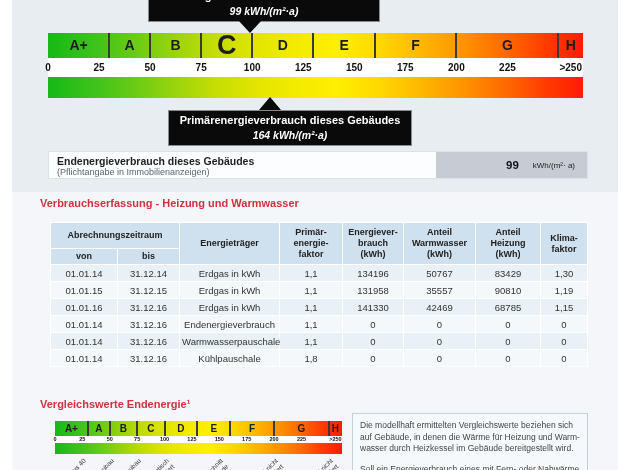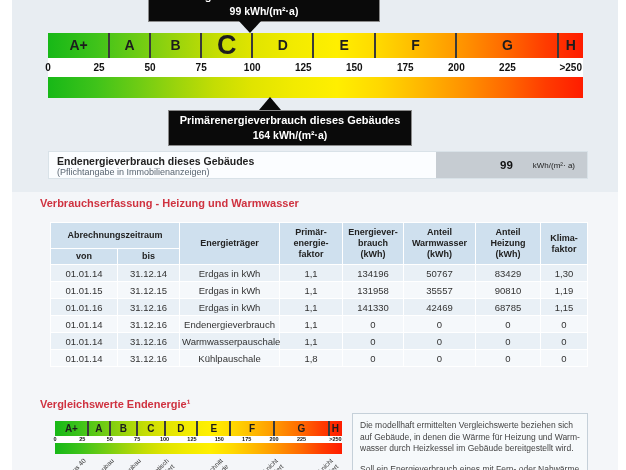--- a/index.html
+++ b/index.html
@@ -8,21 +8,21 @@
   }
   *{margin:0;padding:0;box-sizing:border-box;}
   body{font-family:"Liberation Sans","DejaVu Sans",sans-serif;background:#fff;}
   .page{position:relative;width:626px;height:470px;background:#fff;overflow:hidden;}
   .content{position:absolute;left:12px;top:0;width:606px;height:470px;background:#f4f6f9;overflow:hidden;}
   .hero{position:absolute;left:0;top:0;width:606px;height:192px;background:#e8edf2;}
 
   
   .callout{position:absolute;background:#0a0a0a;border:1px solid #8a8a8a;color:#fff;text-align:center;padding:2px 4px;}
   .callout .l1{font-size:11px;font-weight:bold;line-height:15px;white-space:nowrap;}
-  .callout .l2{font-size:10.5px;font-weight:bold;line-height:15px;white-space:nowrap;}
+  .callout .l2{font-size:10.5px;font-weight:bold;line-height:15px;white-space:nowrap;font-style:italic;}
   .callout1{left:136px;top:-14px;width:232px;}
   .callout2{left:156px;top:110px;width:244px;}
   .arrow-down{position:absolute;left:226px;top:20px;width:0;height:0;border-left:12px solid transparent;border-right:12px solid transparent;border-top:13px solid #0a0a0a;}
   .arrow-up{position:absolute;left:247px;top:97px;width:0;height:0;border-left:11px solid transparent;border-right:11px solid transparent;border-bottom:13px solid #0a0a0a;}
 
   
   .scale{position:absolute;left:0;width:606px;}
   .scale .band-row,.scale .tick-strip,.scale .grad-bar{position:absolute;}
   .scale-main{top:33px;height:65px;}
   .scale-main .band-row{top:0;left:36px;width:535px;height:25px;background:var(--grad);}
@@ -46,21 +46,21 @@
 
   .cmp-labels{position:absolute;left:0;top:457px;width:606px;height:13px;}
   .rot{position:absolute;top:0;width:70px;text-align:right;font-size:6.5px;line-height:7.5px;color:#333;white-space:pre-line;transform:rotate(-45deg);transform-origin:100% 0;}
 
   
   .result-row{position:absolute;left:36px;top:151px;width:540px;height:28px;background:#fbfdff;border:1px solid #d9e2e8;}
   .result-text{padding:3px 8px;}
   .result-title{font-size:10.5px;font-weight:bold;color:#222;line-height:12px;}
   .result-sub{font-size:9px;color:#5a6672;line-height:10px;}
   .result-value{position:absolute;right:0;top:0;height:100%;width:151px;background:#c6ccd2;display:flex;align-items:center;justify-content:flex-end;padding-right:12px;}
-  .result-num{font-size:11.5px;font-weight:bold;color:#111;margin-right:20px;}
+  .result-num{font-size:11.5px;font-weight:bold;color:#111;margin-right:14px;}
   .result-unit{font-size:8px;color:#222;}
 
   
   .sec-heading{position:absolute;left:28px;font-size:11px;font-weight:bold;color:var(--red);}
   .h-consumption{top:197px;}
   .h-comparison{top:398px;}
 
   
   .tbl{position:absolute;left:38px;top:222px;width:537px;border-collapse:collapse;table-layout:fixed;}
   .tbl th{background:#cfe0ee;border:1px solid #fff;font-size:9px;font-weight:bold;color:#222;text-align:center;vertical-align:middle;padding:2px 1px;line-height:1.2;white-space:pre-line;}

